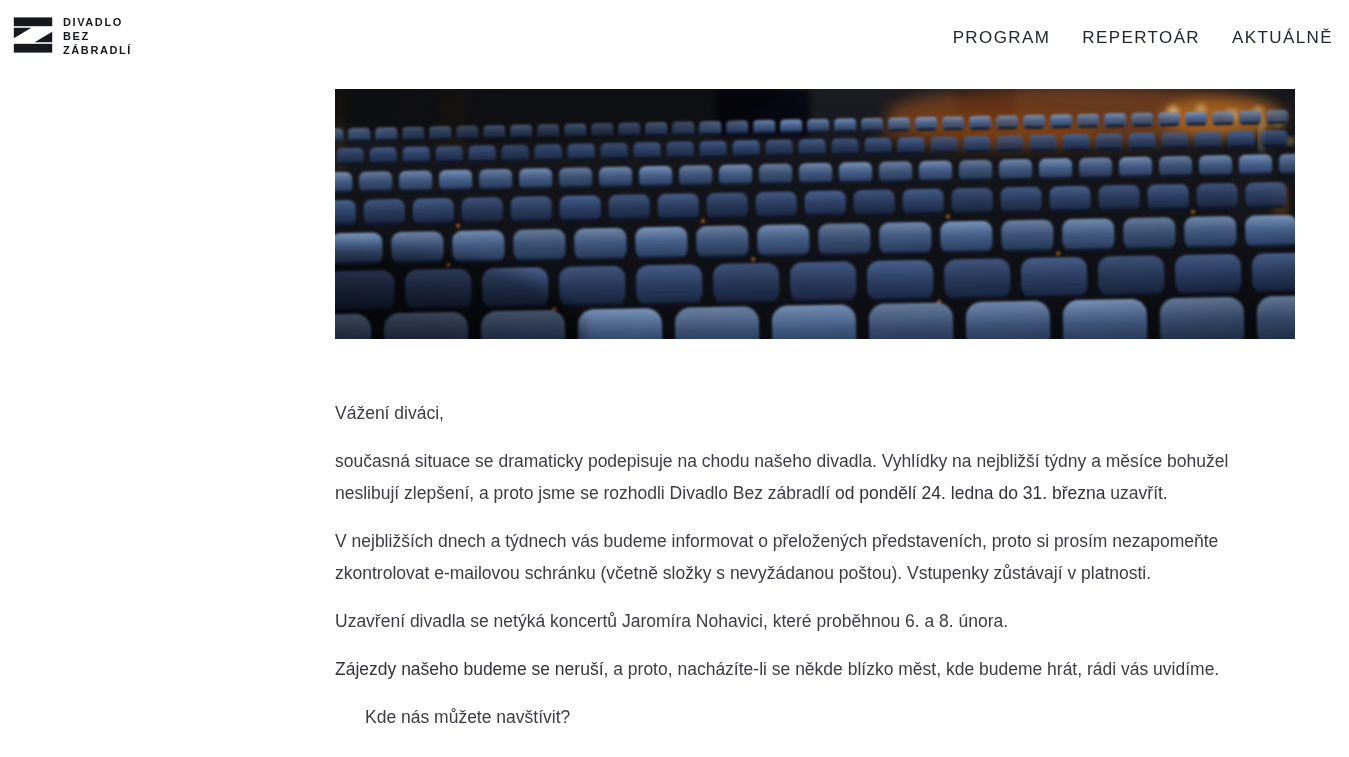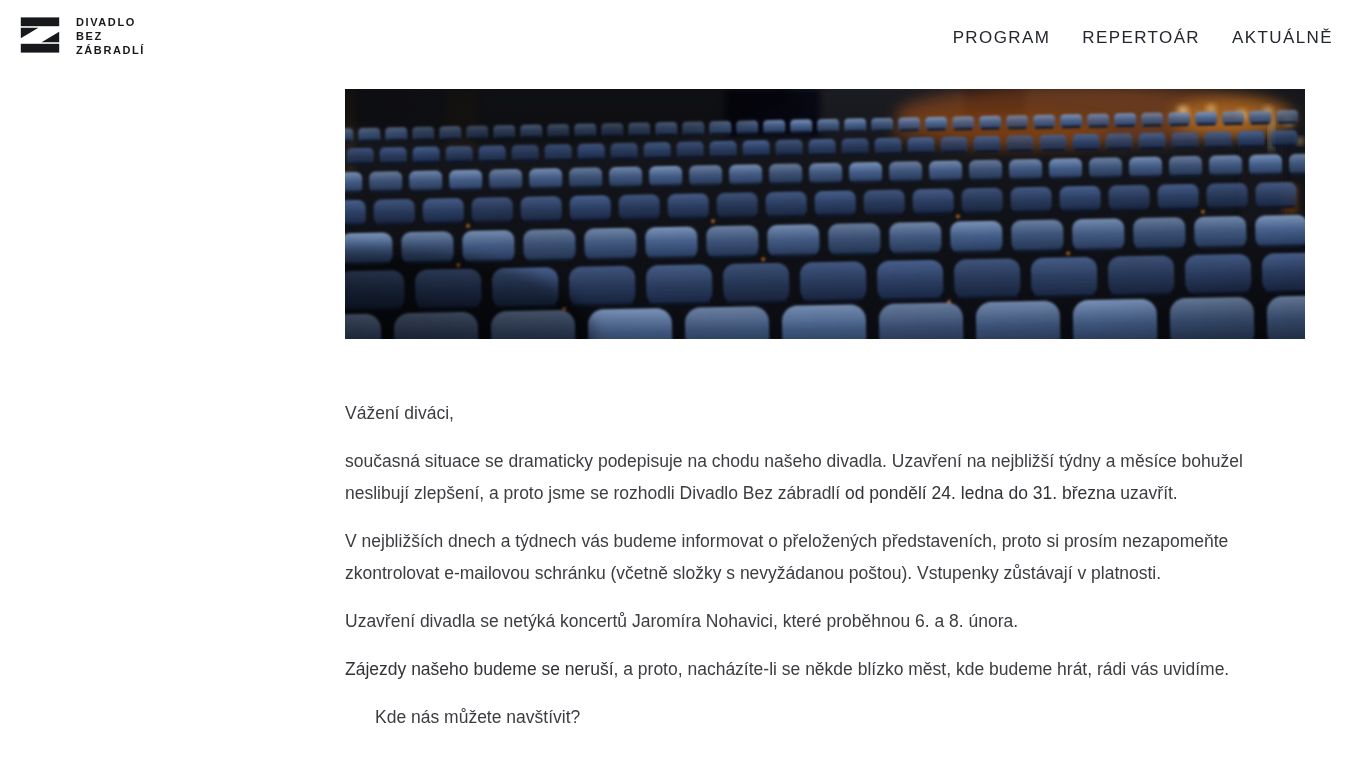--- a/index.html
+++ b/index.html
@@ -1,31 +1,31 @@
 <!DOCTYPE html>
 <html lang="cs"><head>
 <meta charset="utf-8">
 <style>
   * { margin:0; padding:0; box-sizing:border-box; }
   html,body { width:1349px; height:757px; background:#ffffff; overflow:hidden;
               font-family:"Liberation Sans","DejaVu Sans",sans-serif; }
 
   
   .site-header { position:absolute; left:0; top:0; width:1349px; height:80px; background:#fff; }
-  .logo { position:absolute; left:20px; top:13px; display:flex; align-items:flex-start;
-          gap:16px; text-decoration:none; cursor:pointer; }
+  .logo { position:absolute; left:13px; top:13px; display:flex; align-items:flex-start;
+          gap:10px; text-decoration:none; cursor:pointer; }
   .logo-mark { width:40px; height:44px; display:block; }
   .logo-text { padding-top:2px; font-size:11px; line-height:14px; font-weight:700;
                letter-spacing:1.6px; color:#17181c; }
   .main-nav { position:absolute; right:16px; top:28px; display:flex; gap:32px; }
   .main-nav a { font-size:17px; letter-spacing:1.4px; font-weight:500; color:#23262e;
                 text-decoration:none; cursor:pointer; }
 
   
-  .content { position:absolute; left:345px; top:89px; width:960px; }
+  .content { position:absolute; left:335px; top:89px; width:960px; }
   .hero { width:960px; height:250px; overflow:hidden; background:#0c0d12; }
   .hero svg { display:block; width:960px; height:250px; }
 
   .article { margin-top:58px; }
   .article p { font-size:17.5px; line-height:32px; color:#3b3d42; margin:0 0 16px 0; }
   .article p:last-child { margin-bottom:0;margin-left:30px; }
   .article strong { font-weight:400; color:#313338; }
 </style>
 </head>
 <body>
@@ -427,21 +427,21 @@
         <ellipse cx="190" cy="0" rx="260" ry="55" fill="#000" opacity="0.4" filter="url(#b7)"></ellipse>
         <rect x="0" y="0" width="960" height="250" fill="url(#vg)"></rect>
       </svg>
   </figure>
 
   <article class="article">
     <p>
       <span>Vážení diváci,</span>
     </p>
     <p>
-      <span>současná situace se dramaticky podepisuje na chodu našeho divadla. Uzavření na nejbližší týdny a měsíce bohužel neslibují zlepšení, a proto jsme se rozhodli Divadlo Bez zábradlí </span><strong>od pondělí 24. ledna do 31. března</strong><span> uzavřít.</span>
+      <span>současná situace se dramaticky podepisuje na chodu našeho divadla. Vyhlídky na nejbližší týdny a měsíce bohužel neslibují zlepšení, a proto jsme se rozhodli Divadlo Bez zábradlí </span><strong>od pondělí 24. ledna do 31. března</strong><span> uzavřít.</span>
     </p>
     <p>
       <span>V nejbližších dnech a týdnech vás budeme informovat o přeložených představeních, proto si prosím nezapomeňte zkontrolovat e-mailovou schránku (včetně složky s nevyžádanou poštou). Vstupenky zůstávají v platnosti.</span>
     </p>
     <p>
       <span>Uzavření divadla se netýká koncertů Jaromíra Nohavici, které proběhnou 6. a 8. února.</span>
     </p>
     <p>
       <strong>Zájezdy našeho budeme se neruší</strong><span>, a proto, nacházíte-li se někde blízko měst, kde budeme hrát, rádi vás uvidíme.</span>
     </p>

